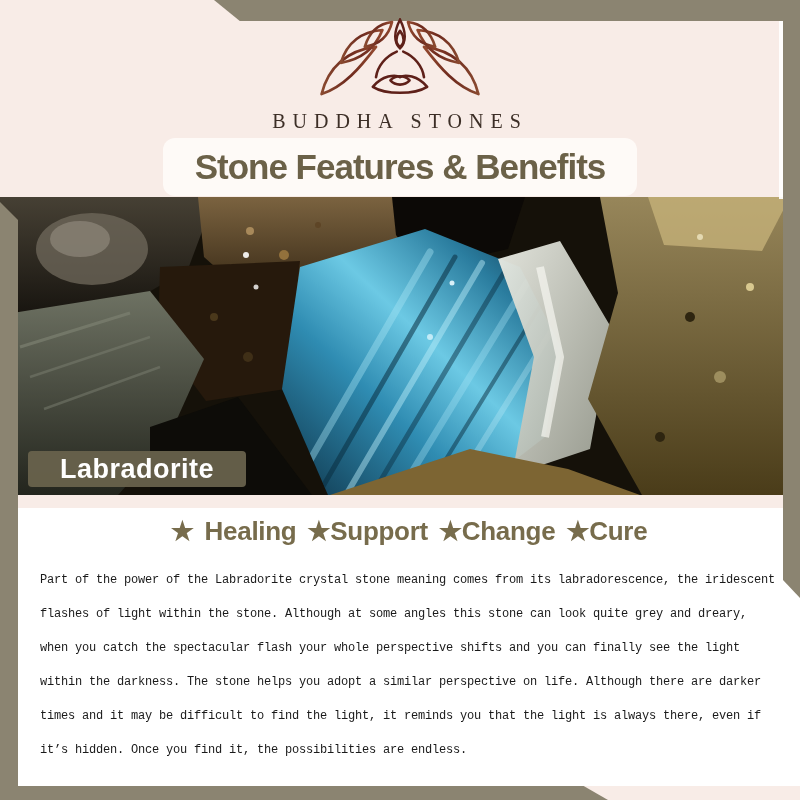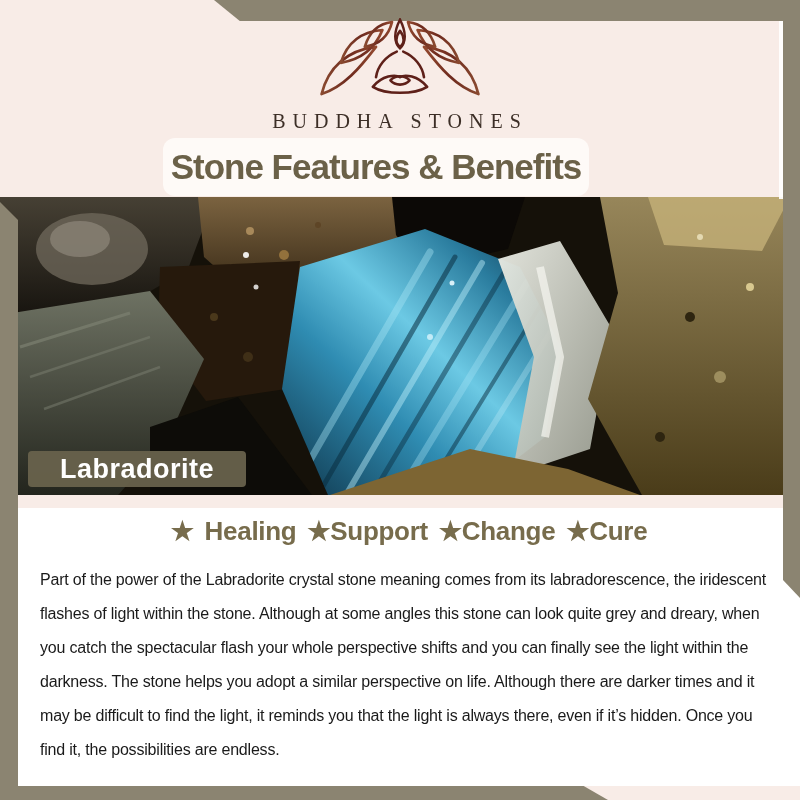--- a/index.html
+++ b/index.html
@@ -38,21 +38,21 @@
   }
   
   .logo-wrap{position:absolute;left:0;top:18px;width:800px;text-align:center;z-index:2;}
   .logo-wrap svg{display:inline-block;}
   .brand-name{
     position:absolute;left:0;top:110px;width:800px;text-align:center;
     font-family:"Liberation Serif",serif;font-size:20px;letter-spacing:7px;
     color:#3c2e26;z-index:2;
   }
   .banner{
-    position:absolute;left:163px;top:138px;width:426px;height:58px;
+    position:absolute;left:163px;top:138px;width:474px;height:58px;
     background:#fefaf7;border-radius:12px;z-index:3;
     display:flex;align-items:center;justify-content:center;
   }
   .banner-title{
     font-size:35px;font-weight:700;letter-spacing:-1px;color:#6b6148;
     white-space:nowrap;
   }
   
   .photo{position:absolute;left:0;top:197px;width:800px;height:298px;z-index:1;}
   .photo svg{display:block;width:800px;height:298px;}
@@ -67,22 +67,22 @@
     position:absolute;left:18px;top:508px;width:782px;height:278px;
     background:#ffffff;z-index:2;
   }
   .benefits-heading{
     margin-top:8px;text-align:center;
     font-size:26px;font-weight:700;color:#776c4c;
     word-spacing:4px;letter-spacing:-.3px;white-space:nowrap;
   }
   .description{
     margin:16px 26px 0 22px;width:738px;
-    font-size:16px;line-height:34px;letter-spacing:-.2px;
-    color:#1a1a1a;text-align:left;
+    font-size:12px;line-height:34px;letter-spacing:-.2px;
+    color:#1a1a1a;text-align:left;font-family:Liberation Mono, monospace;
   }
 </style>
 </head>
 <body>
 
 <div class="stage">
 
   <div class="top-bar"></div>
   <div class="right-strip-gap"></div>
   <div class="right-strip"></div>

